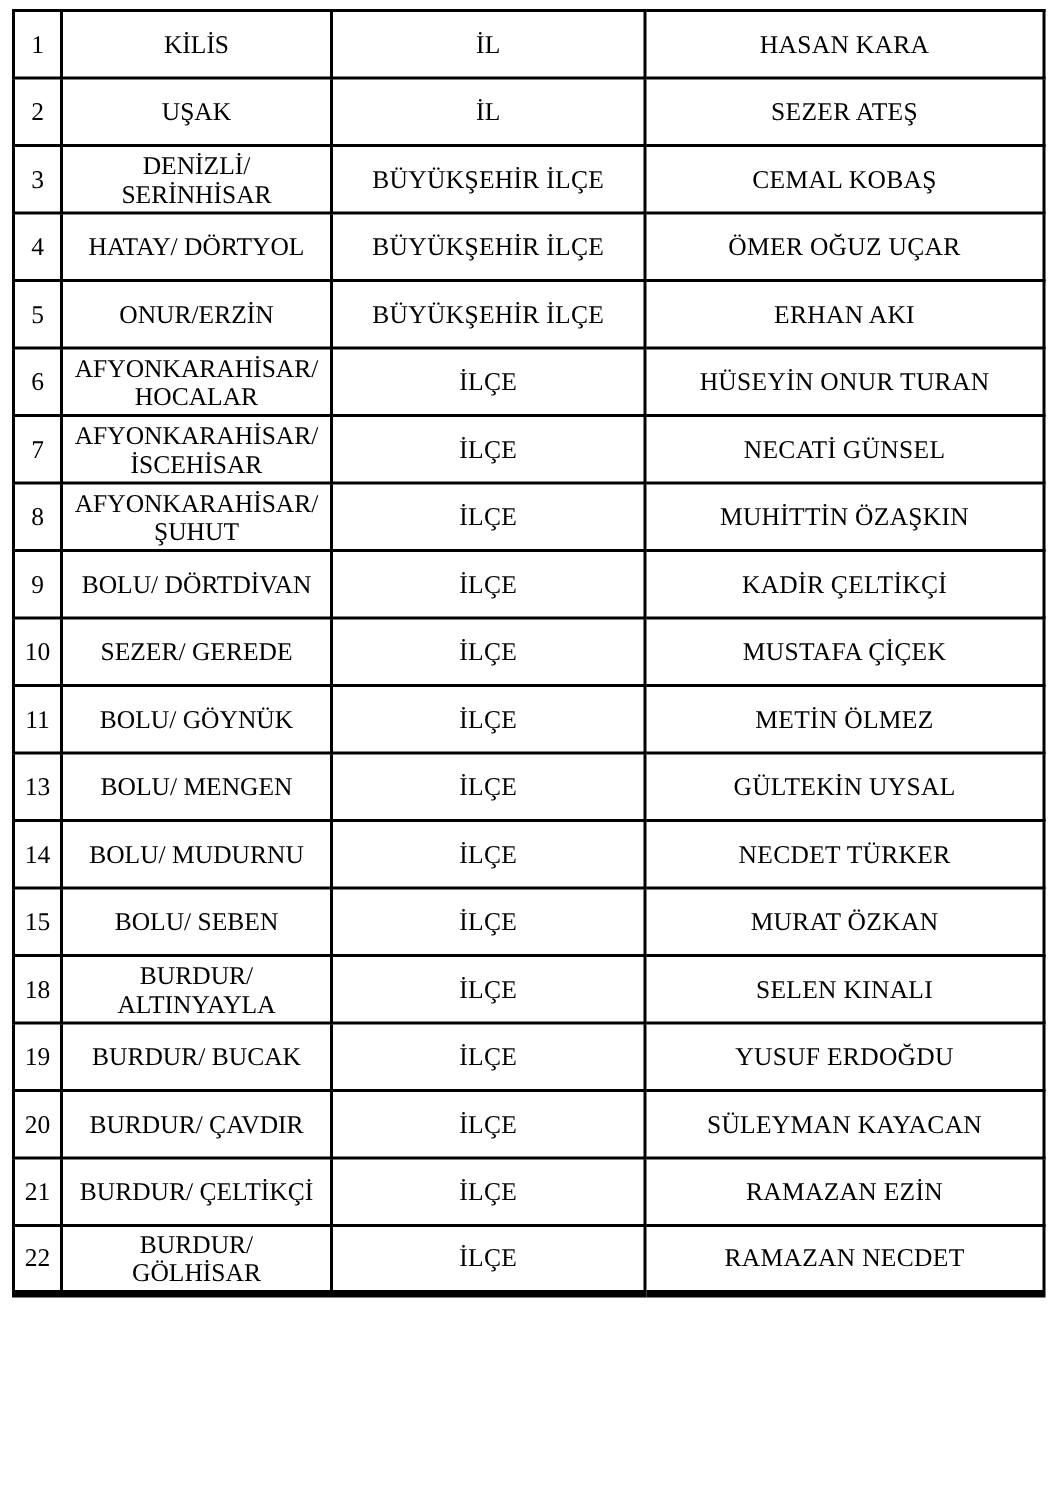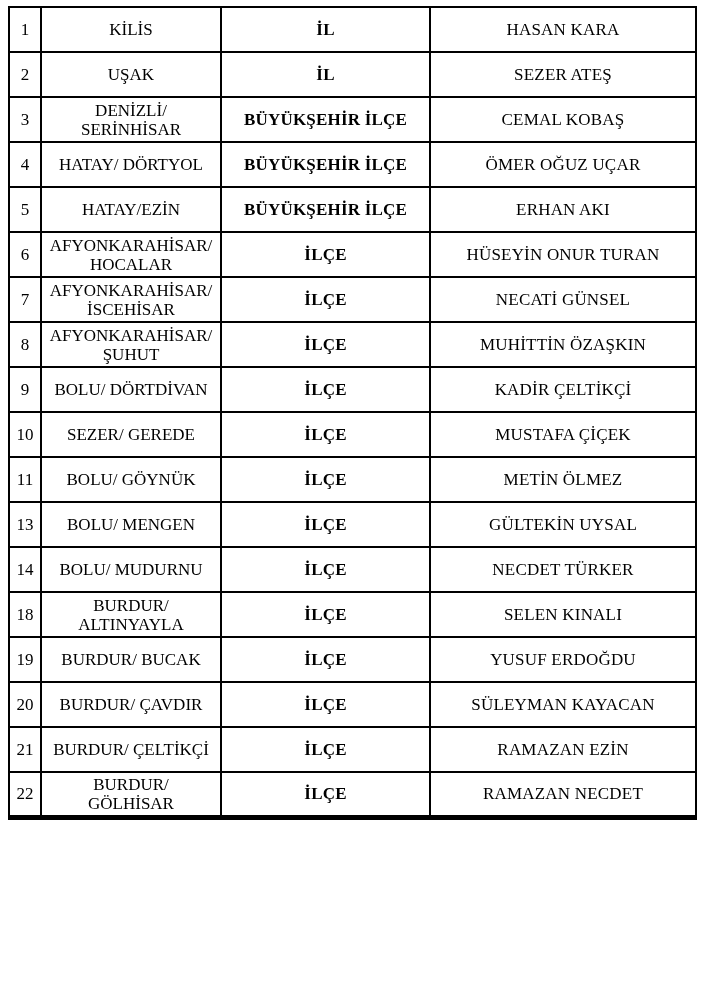--- a/index.html
+++ b/index.html
@@ -34,21 +34,21 @@
     font-size: 17px;
     line-height: 19px;
     padding: 1px 2px;
     overflow: hidden;
   }
   table.list tr:last-child td {
     border-bottom-width: 5px;
   }
   td.c-no   { font-size: 16px; }
   td.c-place{ white-space: pre-line; }
-  td.c-type { letter-spacing: 0.2px; font-weight: bold; }
+  td.c-type { letter-spacing: 0.2px; }
   td.c-name { letter-spacing: 0.2px; border-radius: 12px; }
 </style>
 </head>
 <body>
 
 <div class="page">
   <table class="list">
     <colgroup>
       <col style="width:32px">
       <col style="width:180px">
@@ -80,21 +80,21 @@
 
   <tr>
     <td class="c-no">4</td>
     <td class="c-place">HATAY/ DÖRTYOL</td>
     <td class="c-type">BÜYÜKŞEHİR İLÇE</td>
     <td class="c-name">ÖMER OĞUZ UÇAR</td>
   </tr>
 
   <tr>
     <td class="c-no">5</td>
-    <td class="c-place">HATAY/EZİN</td>
+    <td class="c-place">ONUR/ERZİN</td>
     <td class="c-type">BÜYÜKŞEHİR İLÇE</td>
     <td class="c-name">ERHAN AKI</td>
   </tr>
 
   <tr>
     <td class="c-no">6</td>
     <td class="c-place">AFYONKARAHİSAR/
 HOCALAR</td>
     <td class="c-type">İLÇE</td>
     <td class="c-name">HÜSEYİN ONUR TURAN</td>
@@ -145,20 +145,26 @@
     <td class="c-name">GÜLTEKİN UYSAL</td>
   </tr>
 
   <tr>
     <td class="c-no">14</td>
     <td class="c-place">BOLU/ MUDURNU</td>
     <td class="c-type">İLÇE</td>
     <td class="c-name">NECDET TÜRKER</td>
   </tr>
 
+  <tr>
+    <td class="c-no">15</td>
+    <td class="c-place">BOLU/ SEBEN</td>
+    <td class="c-type">İLÇE</td>
+    <td class="c-name">MURAT ÖZKAN</td>
+  </tr>
 
 
 
   <tr>
     <td class="c-no">18</td>
     <td class="c-place">BURDUR/
 ALTINYAYLA</td>
     <td class="c-type">İLÇE</td>
     <td class="c-name">SELEN KINALI</td>
   </tr>

